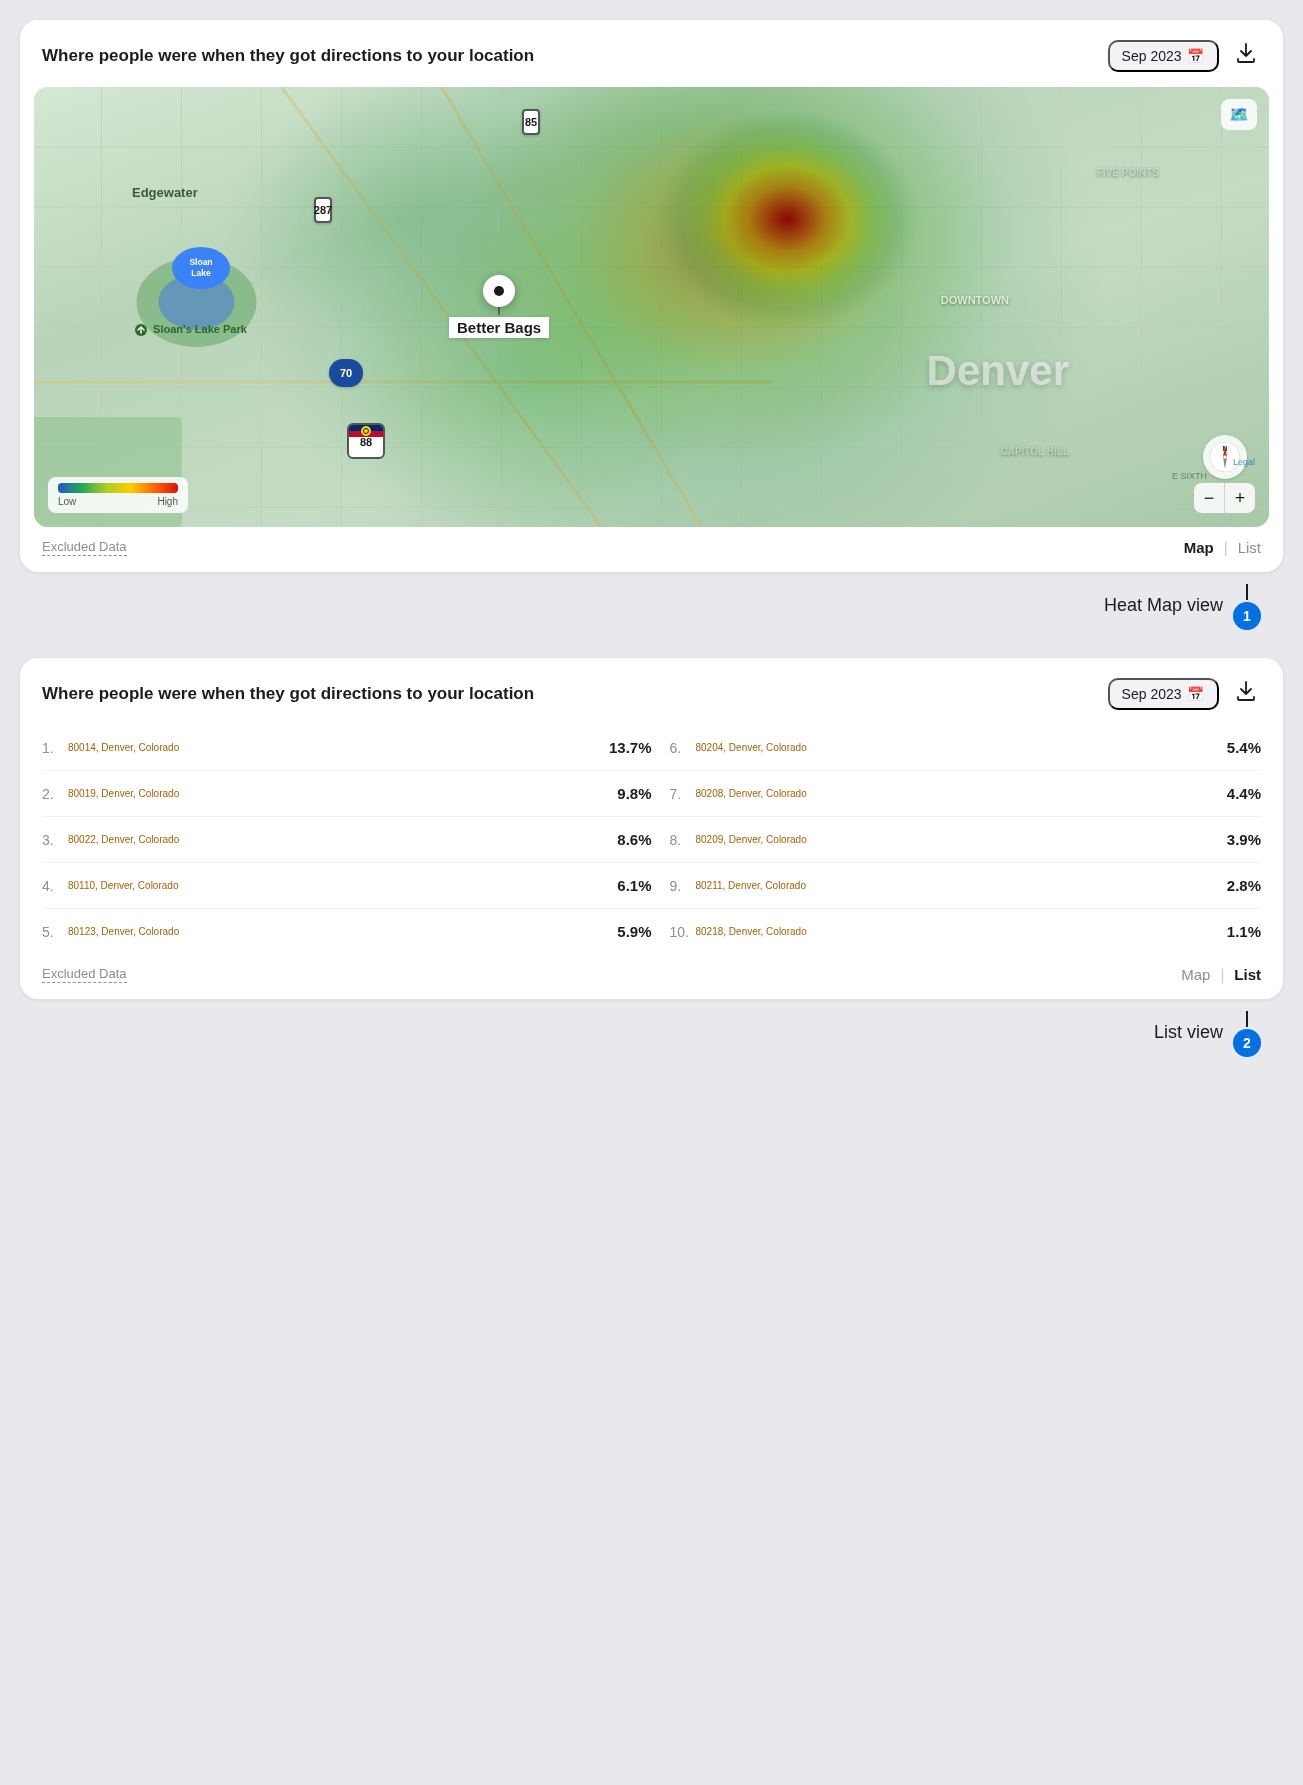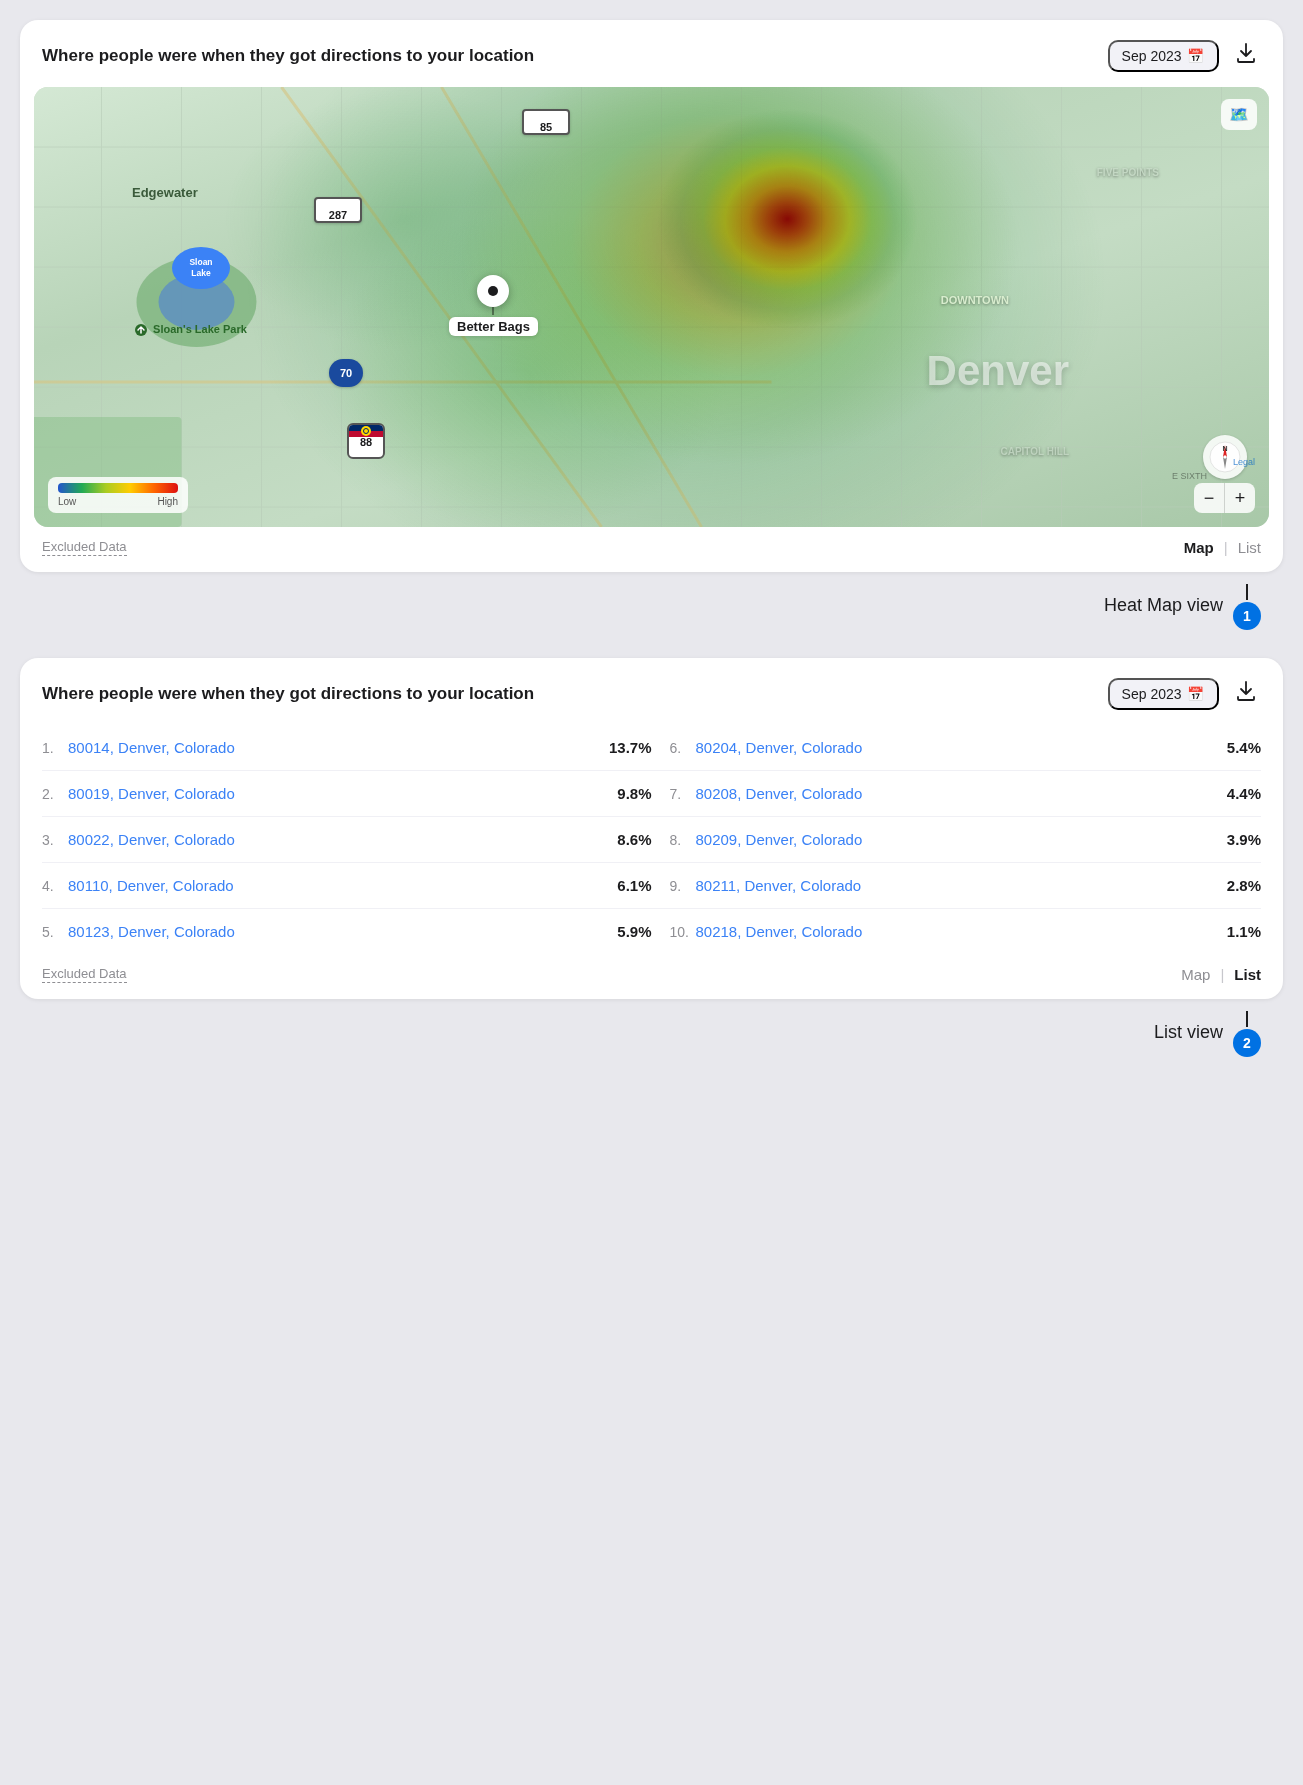--- a/index.html
+++ b/index.html
@@ -142,23 +142,22 @@
       color: white;
       border-radius: 6px;
       width: 34px;
       height: 28px;
     }
 
     .highway-badge.us-route {
       background: white;
       border: 2px solid #555;
       border-radius: 4px;
-      width: 48px;
+      width: 18px;
       height: 26px;
-      align-items: flex-end;
     }
 
     
     .map-pin {
       position: absolute;
       display: flex;
       flex-direction: column;
       align-items: center;
     }
 
@@ -182,23 +181,23 @@
 
     .pin-stem {
       width: 2px;
       height: 8px;
       background: rgba(0,0,0,0.4);
     }
 
     .pin-label {
       margin-top: 2px;
       background: white;
-      border-radius: 6px;
+      border-radius: 0;
       padding: 2px 8px;
-      font-size: 13px;
+      font-size: 15px;
       font-weight: 600;
       color: #1c1c1e;
       box-shadow: 0 1px 4px rgba(0,0,0,0.15);
       white-space: nowrap;
     }
 
     
     .map-controls {
       position: absolute;
       bottom: 14px;
@@ -377,22 +376,22 @@
       gap: 6px;
     }
 
     .zip-num {
       font-size: 14px;
       color: #8e8e93;
       min-width: 20px;
     }
 
     .zip-name {
-      font-size: 15px;
-      color: #3b82f6;
+      font-size: 10px;
+      color: #a16207;
     }
 
     .zip-pct {
       font-size: 15px;
       font-weight: 700;
       color: #1c1c1e;
     }
 
     .zip-column-right .zip-row {
       padding-left: 18px;

